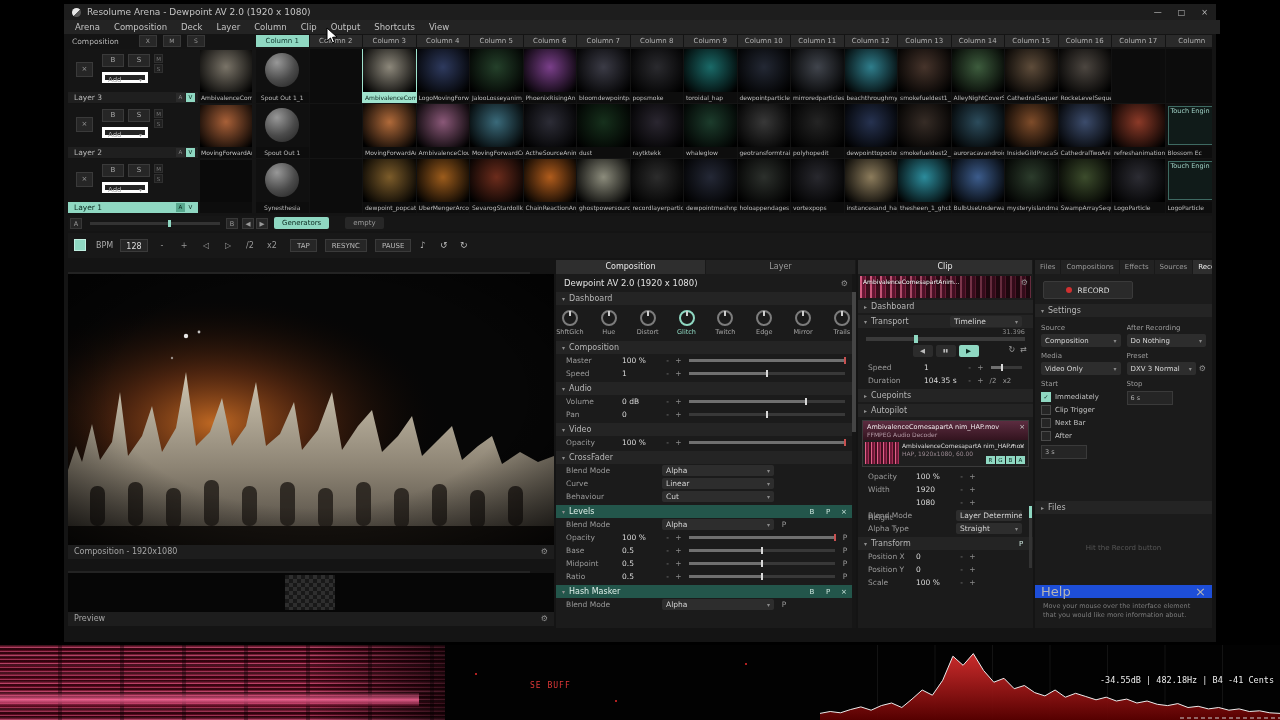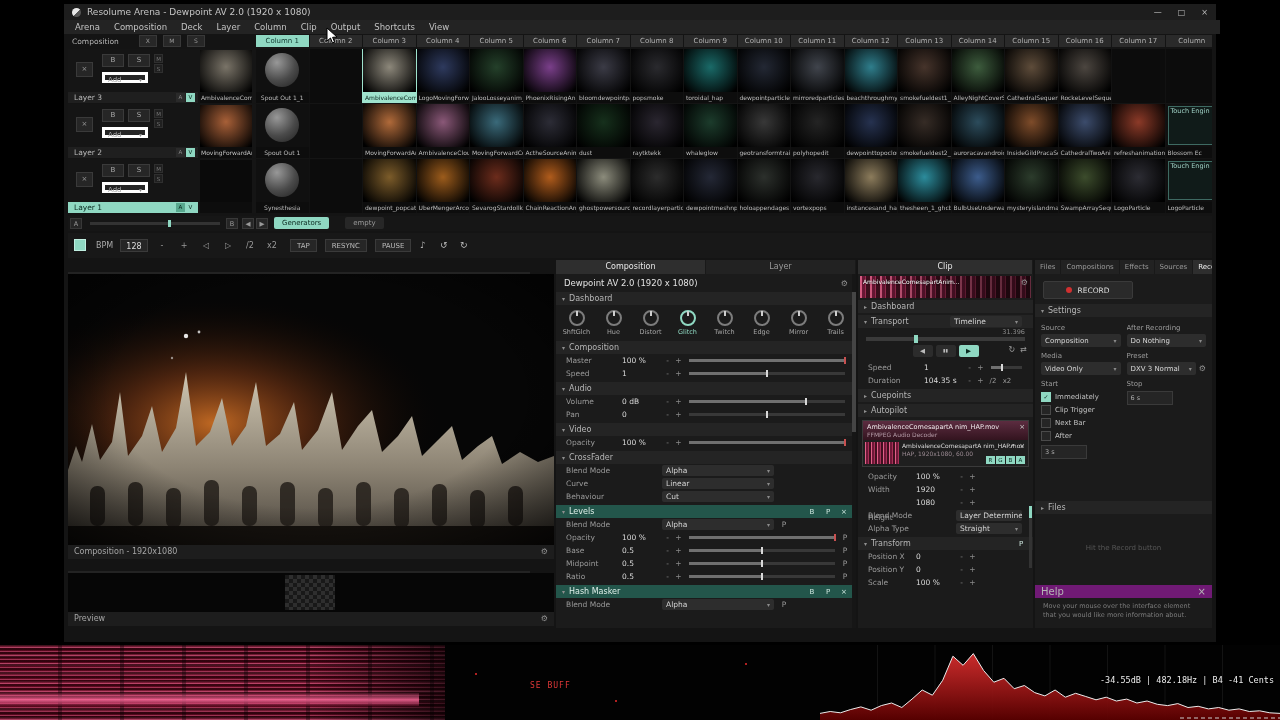--- a/index.html
+++ b/index.html
@@ -81,21 +81,21 @@
   .ptab{flex:1;text-align:center;font-size:8px;line-height:14px;color:#9a9a9a;background:#222;margin-right:1px;}
   .ptab.on{background:#2e2e2e;color:#e8e8e8;}
   .rtab{flex:none;padding:0 5px;font-size:7px;line-height:14px;color:#9a9a9a;background:#222;margin-right:1px;}
   .rtab.on{background:#2e2e2e;color:#eee;}
   .cptitle{display:flex;justify-content:space-between;align-items:center;padding:4px 8px 2px;font-size:8.5px;color:#e2e2e2;}
   .sech{height:13px;display:flex;align-items:center;gap:4px;padding:0 6px;font-size:8px;color:#b5b5b5;background:#242424;margin-top:2px;}
   .sech.eff{background:#23564b;color:#dff0ea;}
   .sech .spacer{flex:1;}
   .arrow{font-size:6px;color:#8f8f8f;}
   .effbtn{width:12px;text-align:center;color:#cfe8e0;font-size:7px;}
-  .knobs{display:flex;justify-content:center;gap:9px;padding:5px 0 3px;}
+  .knobs{display:flex;justify-content:space-between;gap:9px;padding:5px 0 3px;}
   .knob{width:28px;text-align:center;}
   .kc{width:16px;height:16px;border:2px solid #7c7c7c;border-radius:50%;margin:0 auto;position:relative;box-sizing:border-box;}
   .kc::after{content:"";position:absolute;left:50%;top:-1px;width:2px;height:5px;background:#cfcfcf;margin-left:-1px;}
   .knob.on .kc{border-color:#8fd8c2;}
   .klabel{font-size:6.5px;color:#a5a5a5;margin-top:2px;overflow:hidden;white-space:nowrap;}
   .knob.on .klabel{color:#8fd8c2;}
   .prow{display:flex;align-items:center;height:13px;padding:0 6px 0 10px;font-size:7.5px;}
   .plabel{width:56px;color:#9a9a9a;flex:none;overflow:hidden;white-space:nowrap;}
   .pval{width:40px;color:#dadada;flex:none;overflow:hidden;white-space:nowrap;}
   .pbtn{width:11px;color:#8a8a8a;text-align:center;flex:none;}
@@ -144,21 +144,21 @@
   .presetrow{display:flex;gap:3px;align-items:center;}
   .presetrow .recdd{flex:1;min-width:0;}
   .chkrow{display:flex;align-items:center;gap:4px;height:13px;}
   .chk{width:8px;height:8px;background:#252525;border:1px solid #4a4a4a;font-size:6px;line-height:8px;text-align:center;color:#0a2a20;flex:none;box-sizing:content-box;}
   .chk.on{background:#8fd8c2;border-color:#8fd8c2;}
   .chklabel{font-size:7px;color:#c0c0c0;white-space:nowrap;overflow:hidden;}
   .recfield{width:38px;height:12px;background:#252525;border:1px solid #3a3a3a;font-size:6.5px;color:#aaa;line-height:12px;padding:0 3px;margin-top:3px;}
   .fileshdr{margin-top:40px;}
   .rechint{margin-top:30px;text-align:center;font-size:7px;color:#565656;}
   .helpblock{position:absolute;left:0;right:0;top:304px;}
-  .helphead{height:13px;background:#701a75;display:flex;justify-content:space-between;align-items:center;padding:0 6px;font-size:10px;color:#b5b5b5;}
+  .helphead{height:13px;background:#1d4ed8;display:flex;justify-content:space-between;align-items:center;padding:0 6px;font-size:13px;color:#b5b5b5;}
   .helptext{padding:4px 8px;font-size:6.5px;color:#7c7c7c;line-height:1.4;}
   
   #statusbar{left:0;top:624px;width:1152px;height:14px;background:#101010;font-size:8px;color:#8f8f8f;}
   #statusbar>*{position:absolute;top:0;line-height:14px;}
   .sb-center{left:492px;display:flex;gap:8px;align-items:center;height:14px;}
   .cpubar{width:22px;height:6px;background:#222;border:1px solid #333;position:relative;top:0;}
   .cpufill{position:absolute;left:0;top:0;height:100%;width:30%;background:#7cc26a;}
   .sb-green{color:#9ec79a;}
   
   #analyzer{position:absolute;left:0;top:645px;width:1280px;height:75px;background:#020202;}

